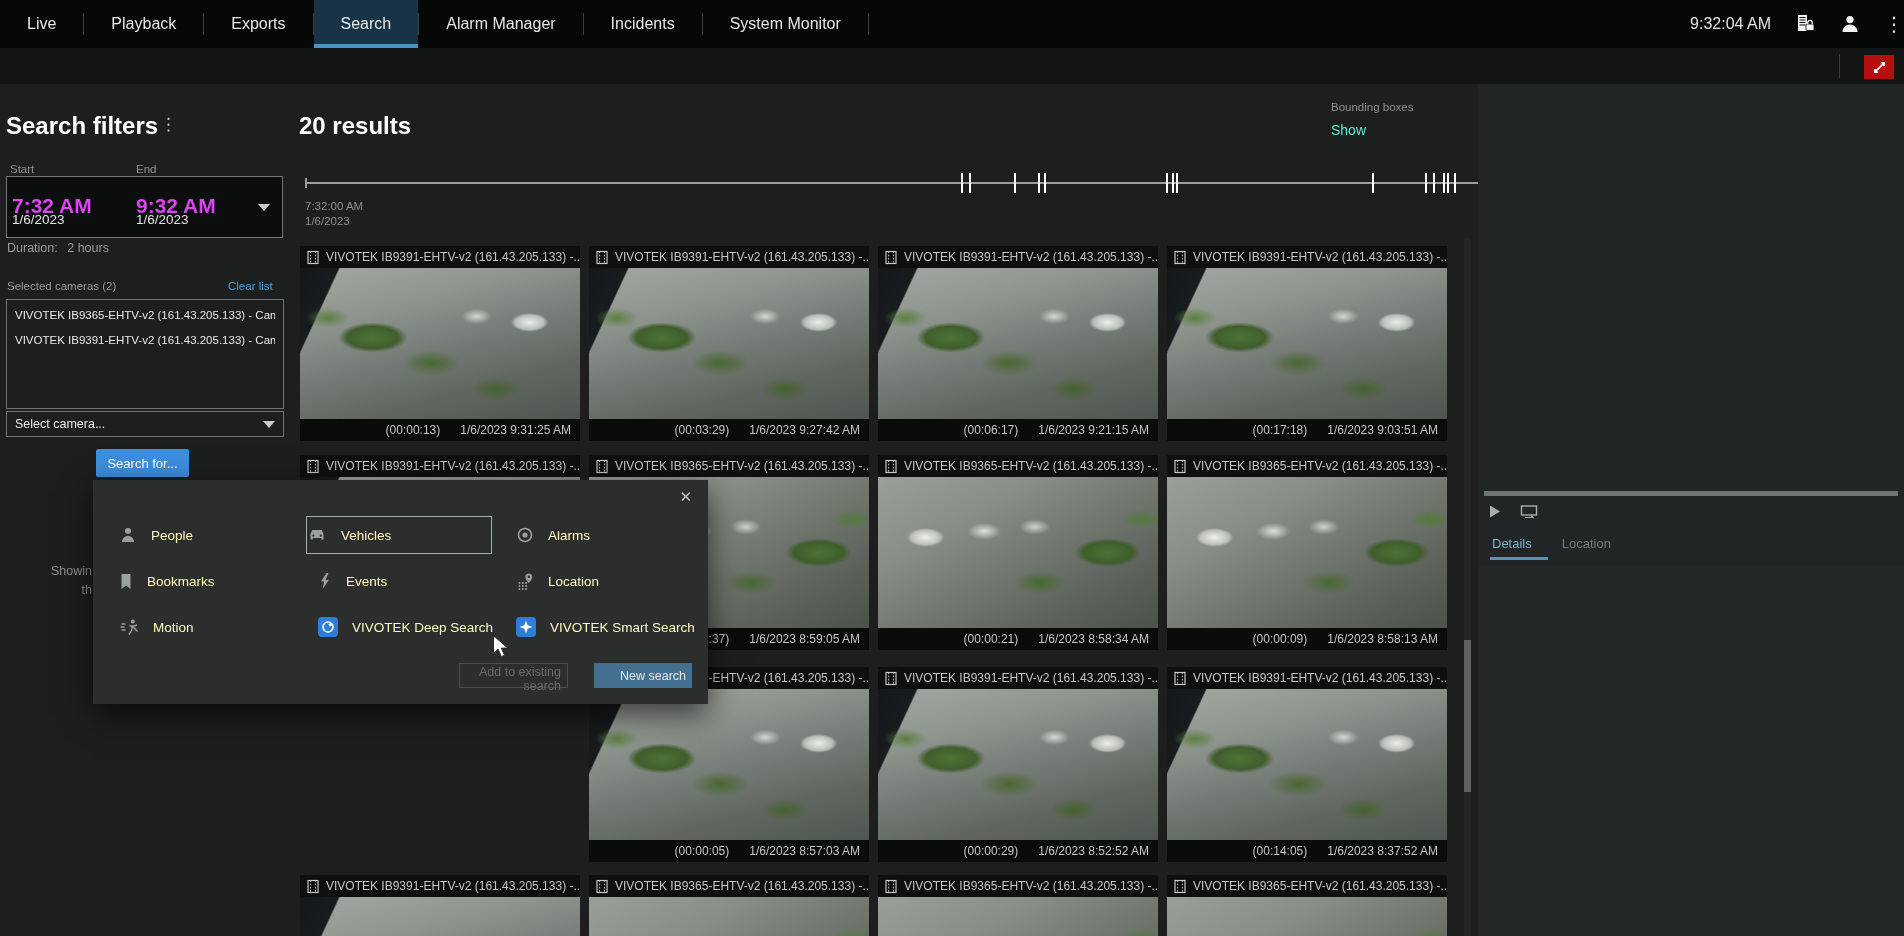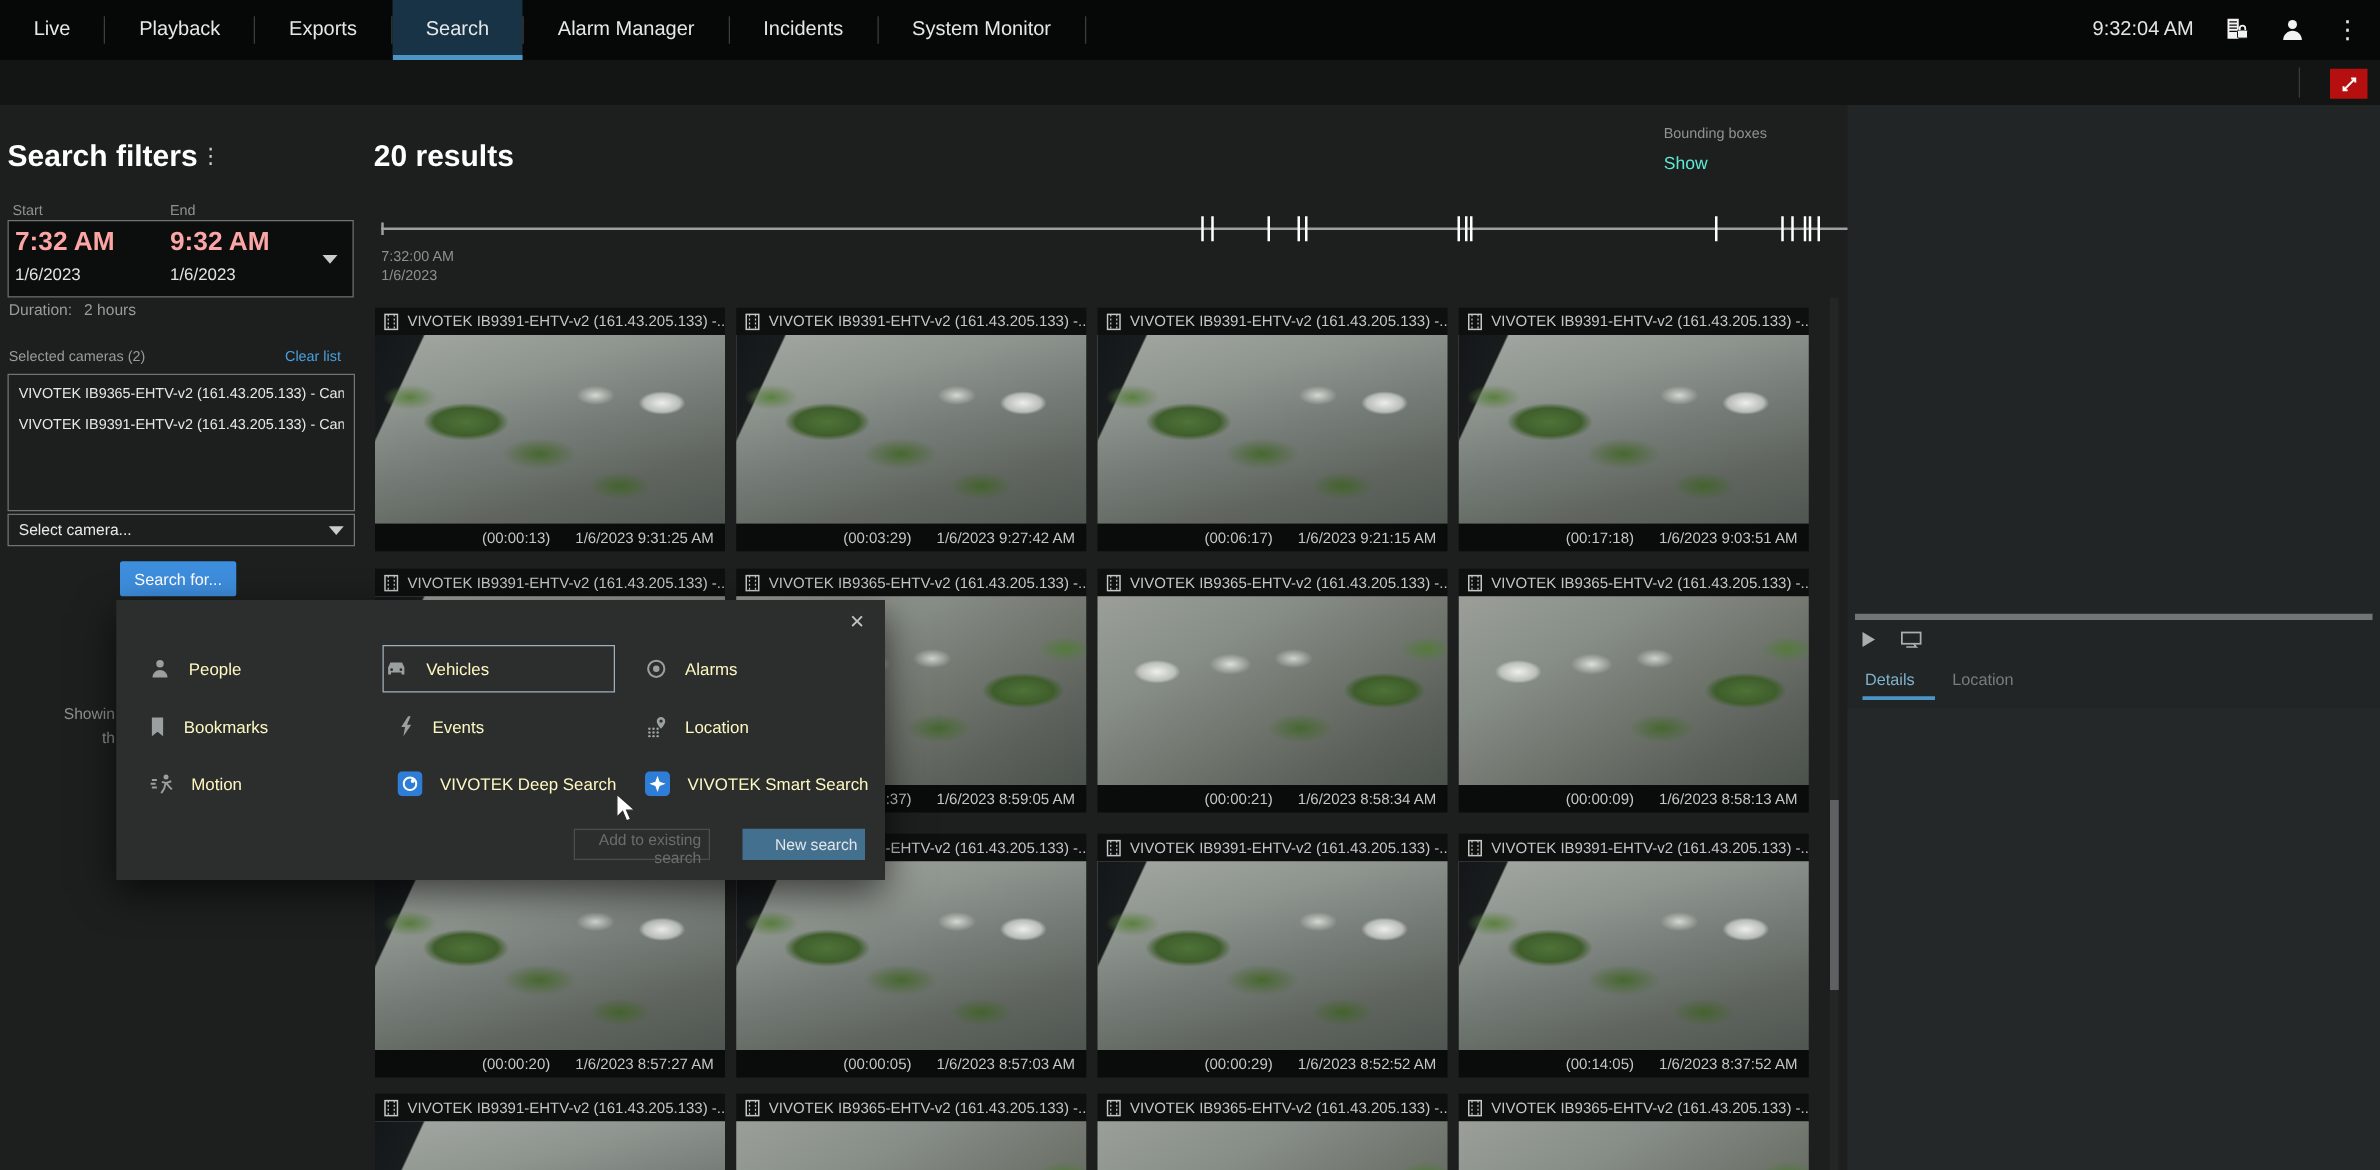--- a/index.html
+++ b/index.html
@@ -3,34 +3,34 @@
 <meta charset="utf-8">
 <style>
   html,body{margin:0;padding:0;background:#101111;}
   .stage{position:relative;width:1904px;height:936px;background:#1d1e1e;overflow:hidden;
          font-family:"Liberation Sans",sans-serif;color:#e8eaea;}
   
   .topnav{position:absolute;left:0;top:0;width:1904px;height:48px;background:#060707;display:flex;align-items:stretch;}
   .tab{padding:0 27px;display:flex;align-items:center;color:#e6e8e8;font-size:16px;cursor:default;white-space:nowrap;}
   .tab.active{background:#183345;box-shadow:inset 0 -4px 0 #4c94c4;}
   .tabsep{width:1px;height:22px;background:#3c3e3e;align-self:center;}
-  .nav-right{margin-left:auto;display:flex;align-items:center;gap:24px;padding-right:16px;}
+  .nav-right{margin-left:auto;display:flex;align-items:center;gap:24px;}
   .clock{font-size:16px;color:#e3e5e5;}
   .nav-ic{display:flex;align-items:center;}
   .kebab{font-size:20px;color:#e3e5e5;line-height:20px;}
   
   .subbar{position:absolute;left:0;top:48px;width:1904px;height:36px;background:#131414;}
   .subsep{position:absolute;right:64px;top:6px;width:1px;height:24px;background:#3a3b3b;}
   .redbtn{position:absolute;right:10px;top:7px;width:30px;height:24px;background:#b50f0f;display:flex;align-items:center;justify-content:center;}
   
   .sf-title{position:absolute;left:6px;top:112px;font-size:24px;font-weight:bold;color:#fff;}
   .sf-kebab{position:absolute;left:160px;top:114px;font-size:17px;color:#c8cccc;}
   .flabel{position:absolute;font-size:11.5px;color:#8e9292;}
   .datebox{position:absolute;left:6px;top:176px;width:277px;height:62px;background:#0c0d0d;border:1px solid #707474;box-sizing:border-box;}
-  .db-time{position:absolute;top:5px;font-size:21px;font-weight:bold;color:#fca5a5;}
+  .db-time{position:absolute;top:17px;font-size:21px;font-weight:bold;color:#d946ef;}
   .db-date{position:absolute;top:35px;font-size:13.5px;color:#e2e4e4;}
   .chev{width:0;height:0;border-left:6px solid transparent;border-right:6px solid transparent;border-top:7px solid #c9cdcd;}
   .db-chev{position:absolute;right:12px;top:27px;}
   .duration{position:absolute;left:7px;top:241px;font-size:12.5px;color:#989c9c;}
   .selcam-lbl{position:absolute;left:7px;top:280px;font-size:11.5px;color:#989c9c;}
   .clearlist{position:absolute;left:228px;top:280px;font-size:11.5px;color:#4aa0de;}
   .cambox{position:absolute;left:6px;top:299px;width:278px;height:110px;border:1px solid #707474;box-sizing:border-box;padding:9px 8px;}
   .camitem{font-size:11.5px;color:#e8e8e8;margin-bottom:13px;white-space:nowrap;overflow:hidden;}
   .selcamrow{position:absolute;left:6px;top:411px;width:278px;height:26px;border:1px solid #707474;box-sizing:border-box;display:flex;align-items:center;padding:0 8px;font-size:12.5px;color:#e8e8e8;justify-content:space-between;}
   .searchfor{position:absolute;left:96px;top:449px;width:93px;height:28px;background:#3e8ede;border:none;border-radius:2px;color:#fff;font-size:13px;font-family:inherit;}
@@ -364,37 +364,20 @@
             </svg>
           </span>
         <span class="cam">VIVOTEK IB9365-EHTV-v2 (161.43.205.133) -...</span>
       </div>
       <div class="thumb vb"></div>
       <div class="card-f">
         <span class="dur">(00:00:09)</span>
         <span class="ts">1/6/2023 8:58:13 AM</span>
       </div>
     </div>
-      <div class="card" style="left: 0px; top: 421px;">
-      <div class="card-h">
-        <span>
-            <svg width="12" height="15" viewBox="0 0 12 15">
-              <rect x="1" y="1.5" width="10" height="12" fill="none" stroke="#c4c7c7" stroke-width="1.2"></rect>
-              <line x1="3.6" y1="1.5" x2="3.6" y2="13.5" stroke="#c4c7c7" stroke-width="1" stroke-dasharray="1.6 1.6"></line>
-              <line x1="8.4" y1="1.5" x2="8.4" y2="13.5" stroke="#c4c7c7" stroke-width="1" stroke-dasharray="1.6 1.6"></line>
-            </svg>
-          </span>
-        <span class="cam">VIVOTEK IB9391-EHTV-v2 (161.43.205.133) -...</span>
-      </div>
-      <div class="thumb va"></div>
-      <div class="card-f">
-        <span class="dur">(00:00:20)</span>
-        <span class="ts">1/6/2023 8:57:27 AM</span>
-      </div>
-    </div>
       <div class="card" style="left: 289px; top: 421px;">
       <div class="card-h">
         <span>
             <svg width="12" height="15" viewBox="0 0 12 15">
               <rect x="1" y="1.5" width="10" height="12" fill="none" stroke="#c4c7c7" stroke-width="1.2"></rect>
               <line x1="3.6" y1="1.5" x2="3.6" y2="13.5" stroke="#c4c7c7" stroke-width="1" stroke-dasharray="1.6 1.6"></line>
               <line x1="8.4" y1="1.5" x2="8.4" y2="13.5" stroke="#c4c7c7" stroke-width="1" stroke-dasharray="1.6 1.6"></line>
             </svg>
           </span>
         <span class="cam">VIVOTEK IB9391-EHTV-v2 (161.43.205.133) -...</span>

